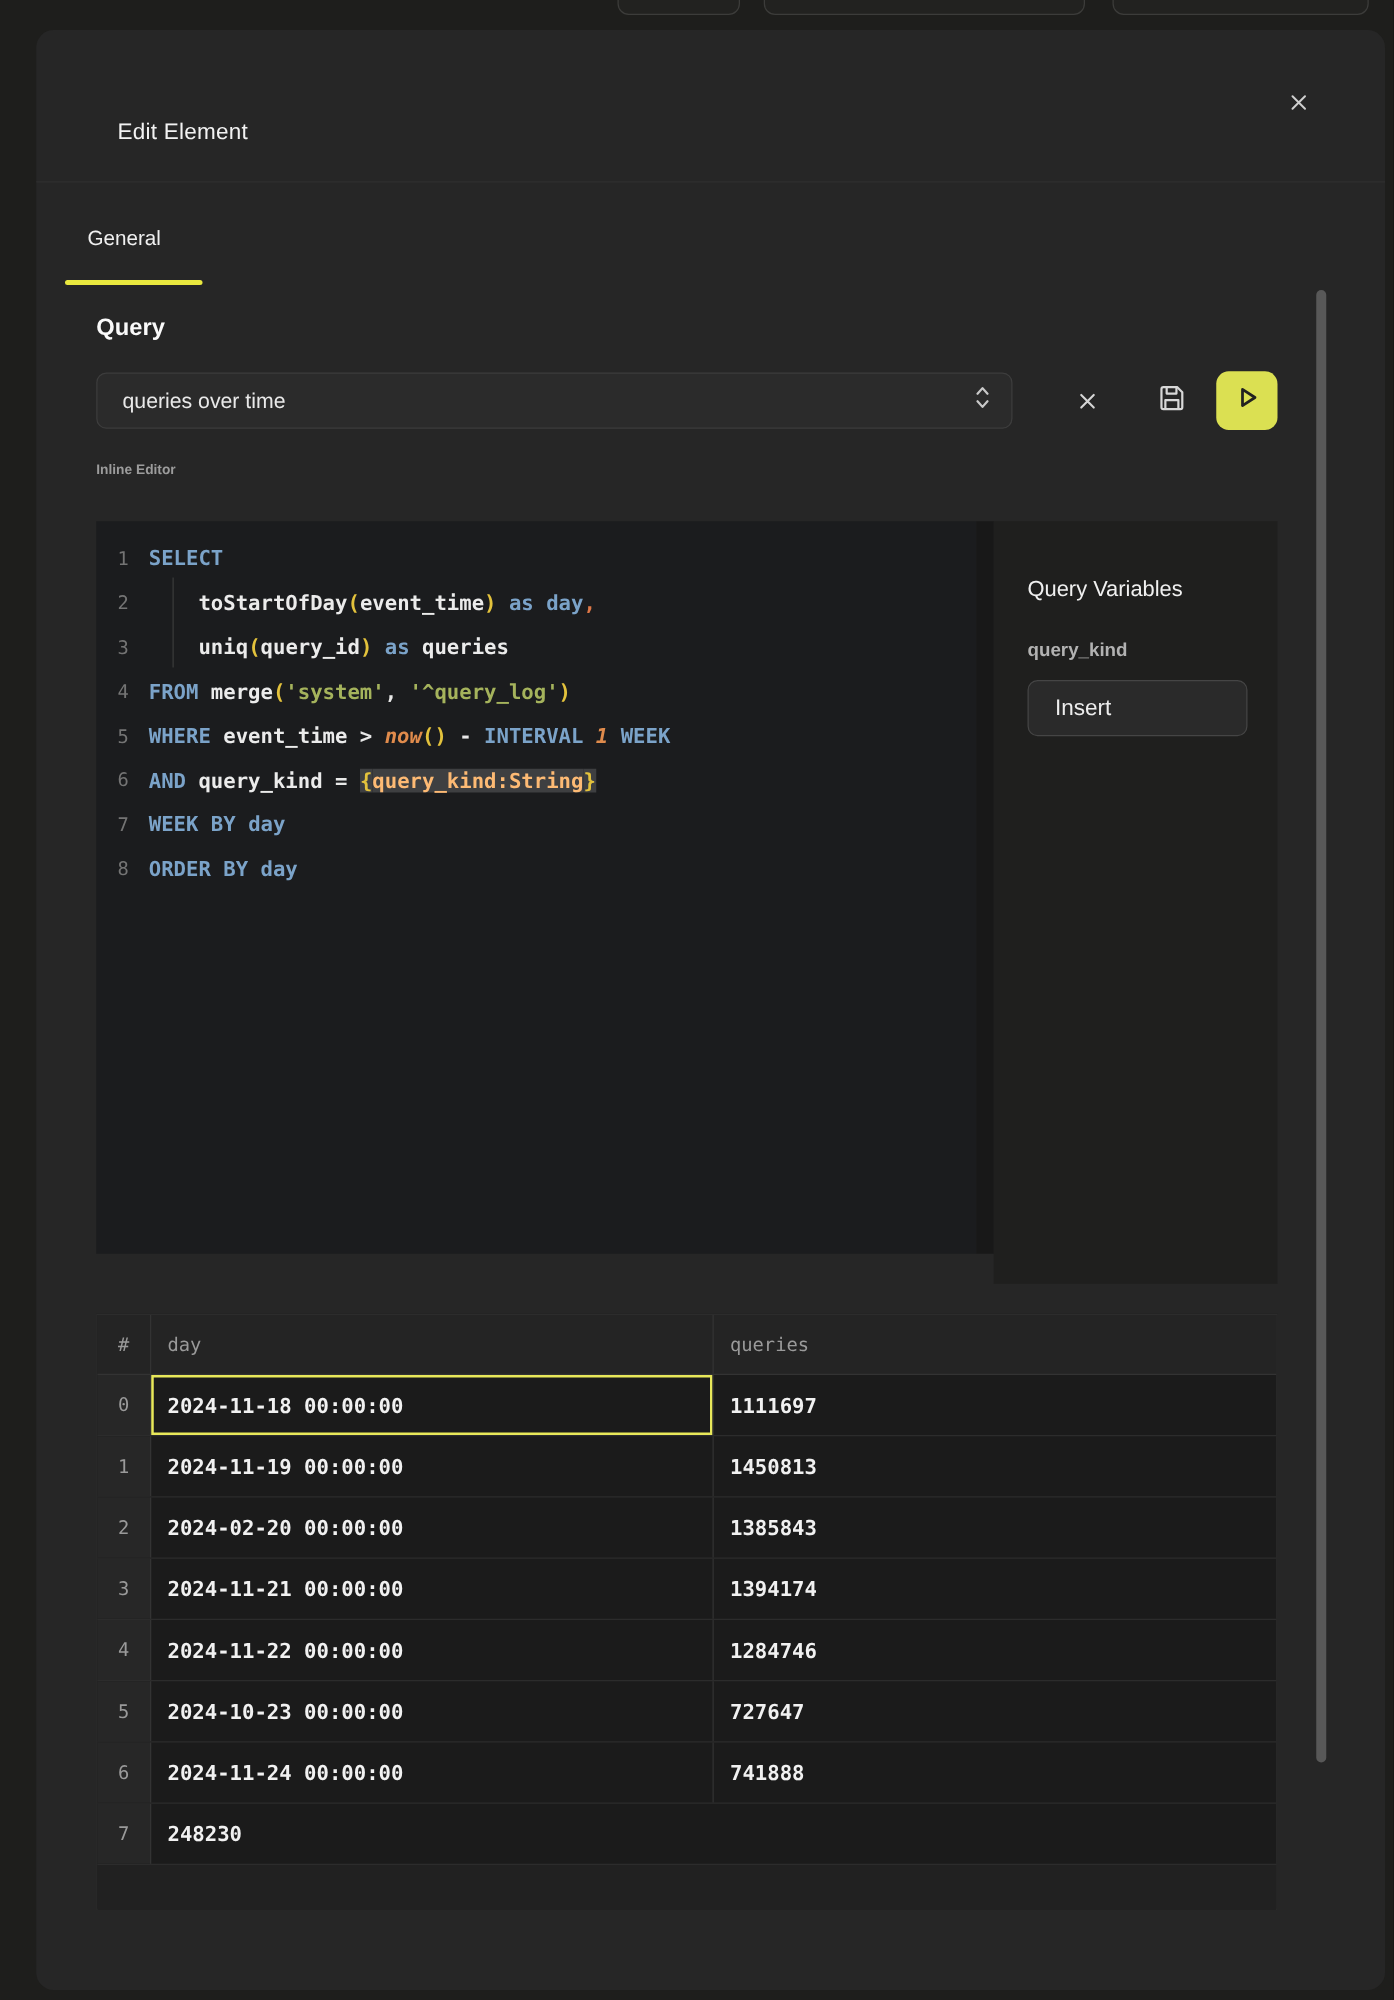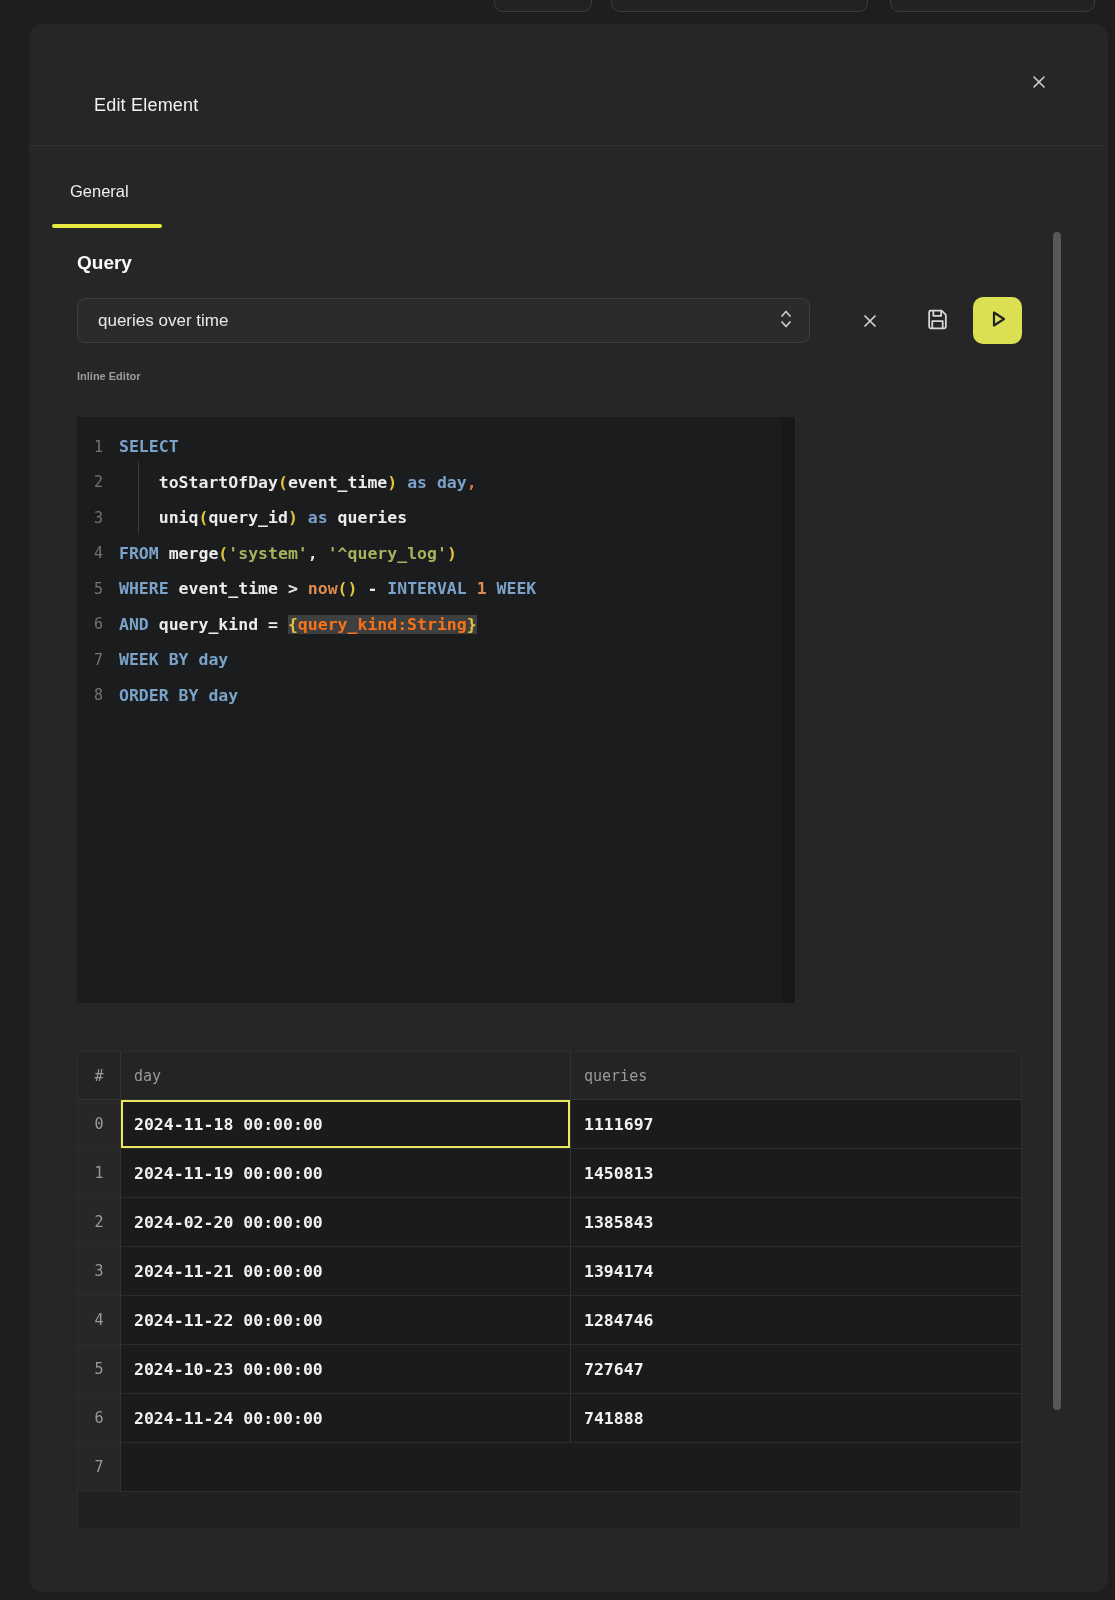--- a/index.html
+++ b/index.html
@@ -56,25 +56,25 @@
   .code-area { position:relative; padding-top:12px; font-family:"DejaVu Sans Mono", monospace; }
   .code-line { display:flex; height:35.5px; align-items:center; }
   .line-num { width:42px; text-align:right; padding-right:16px; flex:0 0 42px;
     color:#747474; font-size:15px; font-weight:400; }
   .code-text { font-size:16.5px; font-weight:700; white-space:pre; color:#e8e8e8; }
   .indent-guide { position:absolute; left:61px; top:45px; width:1px; height:72px; background:#3a3a3a; }
   .tk-kw { color:#7ba3c9; }
   .tk-fn { color:#ebebeb; }
   .tk-br { color:#e3c23c; }
   .tk-st { color:#a5b35c; }
-  .tk-nm { color:#e08b4c; }
+  .tk-nm { color:#e08b4c;font-style:italic; }
   .tk-op { color:#e8e8e8; }
   .tk-pc { color:#dd7747; }
   .tk-vb { color:#e3c23c; background:#3e3f41; }
-  .tk-vt { color:#f97316; background:#3e3f41; }
+  .tk-vt { color:#fdba74; background:#3e3f41; }
 
   .gap-strip { position:absolute; left:752px; top:393px; width:14px; height:586px; background:#181818; }
 
   #vars-panel {
     position:absolute; left:766px; top:393px; width:227px; height:610px;
     background:#1f1f1e;
   }
   .vars-heading { position:absolute; left:27px; top:44px; font-size:17.5px; font-weight:500; color:#f0f0f0; }
   .var-name { position:absolute; left:27px; top:95px; font-size:15px; font-weight:600; color:#b2b2b2; }
   .insert-btn {
@@ -200,20 +200,25 @@
             <span class="code-text"><span class="tk-kw">WEEK</span><span class="tk-ws"> </span><span class="tk-kw">BY</span><span class="tk-ws"> </span><span class="tk-kw">day</span></span>
           </div>
           <div class="code-line">
             <span class="line-num">8</span>
             <span class="code-text"><span class="tk-kw">ORDER</span><span class="tk-ws"> </span><span class="tk-kw">BY</span><span class="tk-ws"> </span><span class="tk-kw">day</span></span>
           </div>
         </div>
     </div>
     <div class="gap-strip"></div>
 
+    <div id="vars-panel">
+      <div class="vars-heading">Query Variables</div>
+      <div class="var-name">query_kind</div>
+      <div class="insert-btn">Insert</div>
+    </div>
 
     <div id="results">
       <div class="t-header">
         <div class="c-num">#</div>
         <div class="c-day">day</div>
         <div class="c-q">queries</div>
       </div>
       <div id="t-body">
           <div class="t-row">
             <div class="c-num">0</div>
@@ -245,20 +250,21 @@
             <div class="c-day">2024-10-23 00:00:00</div>
             <div class="c-q">727647</div>
           </div>
           <div class="t-row">
             <div class="c-num">6</div>
             <div class="c-day">2024-11-24 00:00:00</div>
             <div class="c-q">741888</div>
           </div>
           <div class="t-row">
             <div class="c-num">7</div>
+            <div class="c-q">248230</div>
           </div>
         </div>
       <div class="t-footer"></div>
     </div>
 
     <div class="scroll-thumb"></div>
 
   </div>
 </div>
 

